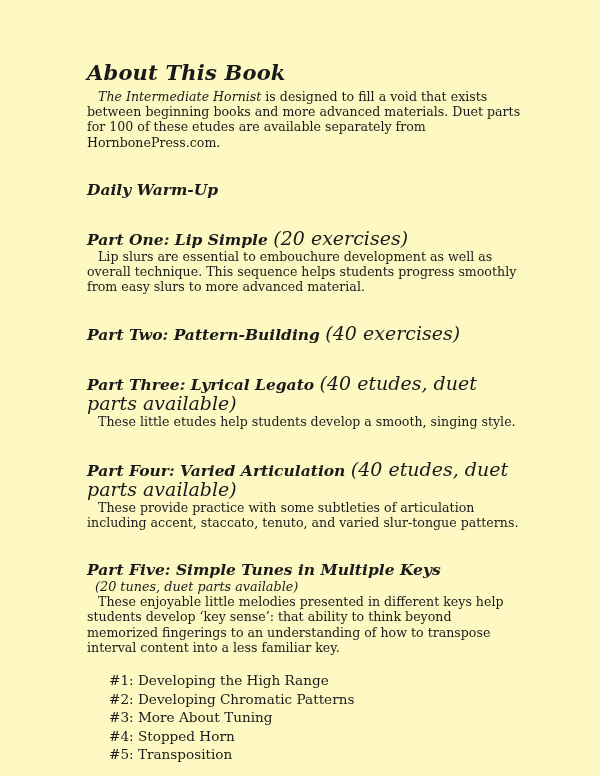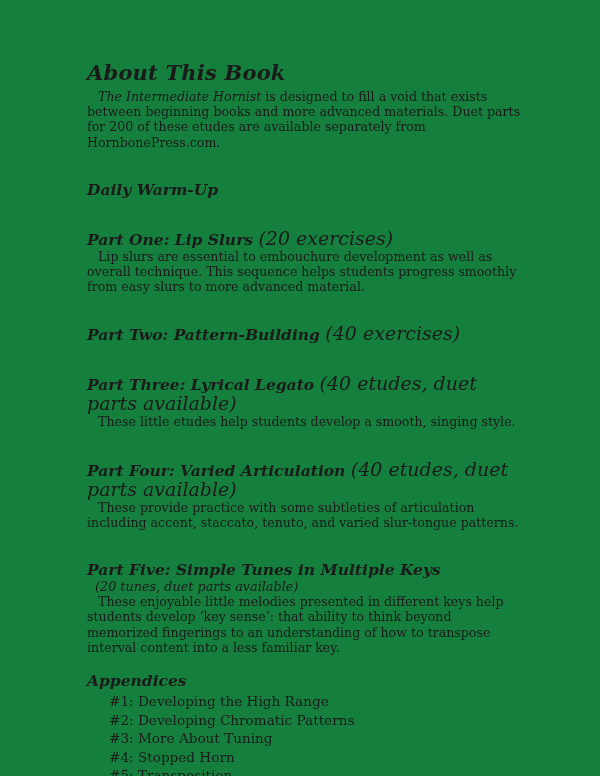--- a/index.html
+++ b/index.html
@@ -5,21 +5,21 @@
   * { margin: 0; padding: 0; box-sizing: border-box; }
   html, body {
     background: #ffffff;
     font-family: "DejaVu Serif", "Liberation Serif", serif;
     color: #1a1a1a;
   }
   .page {
     position: relative;
     width: 600px;
     height: 776px;
-    background: #15803d;
+    background: #fef9c3;
     overflow: hidden;
   }
   .content {
     position: absolute;
     left: 87px;
     top: 60px;
     width: 438px;
   }
   .book-title {
     font-size: 21px;
@@ -64,28 +64,28 @@
   .italic { font-style: italic; text-align: right; }
 </style>
 </head>
 <body>
 
 <div class="page">
   <div class="content">
 
     <h1 class="book-title">About This Book</h1>
 
-    <p class="para"><span class="italic">The Intermediate Hornist</span><span> is designed to fill a void that exists between beginning books and more advanced materials. Duet parts for 200 of these etudes are available separately from HornbonePress.com.</span></p>
+    <p class="para"><span class="italic">The Intermediate Hornist</span><span> is designed to fill a void that exists between beginning books and more advanced materials. Duet parts for 100 of these etudes are available separately from HornbonePress.com.</span></p>
 
     <div class="section">
       <h2 class="section-heading">Daily Warm-Up</h2>
     </div>
 
     <div class="section">
-      <h2 class="section-heading"><span>Part One: Lip Slurs</span> <span class="section-subtitle">(20 exercises)</span></h2>
+      <h2 class="section-heading"><span>Part One: Lip Simple</span> <span class="section-subtitle">(20 exercises)</span></h2>
       <p class="para">Lip slurs are essential to embouchure development as well as overall technique. This sequence helps students progress smoothly from easy slurs to more advanced material.</p>
     </div>
 
     <div class="section">
       <h2 class="section-heading"><span>Part Two: Pattern-Building</span> <span class="section-subtitle">(40 exercises)</span></h2>
     </div>
 
     <div class="section">
       <h2 class="section-heading"><span>Part Three: Lyrical Legato</span> <span class="section-subtitle">(40 etudes, duet parts available)</span></h2>
       <p class="para">These little etudes help students develop a smooth, singing style.</p>
@@ -96,21 +96,20 @@
       <p class="para">These provide practice with some subtleties of articulation including accent, staccato, tenuto, and varied slur-tongue patterns.</p>
     </div>
 
     <div class="section">
       <h2 class="section-heading">Part Five: Simple Tunes in Multiple Keys</h2>
       <div class="subtitle-line">(20 tunes, duet parts available)</div>
       <p class="para">These enjoyable little melodies presented in different keys help students develop ‘key sense’: that ability to think beyond memorized fingerings to an understanding of how to transpose interval content into a less familiar key.</p>
     </div>
 
     <div class="section appendices">
-      <h2 class="section-heading">Appendices</h2>
       <ul class="appendix-list">
         <li>#1: Developing the High Range</li>
         <li>#2: Developing Chromatic Patterns</li>
         <li>#3: More About Tuning</li>
         <li>#4: Stopped Horn</li>
         <li>#5: Transposition</li>
 
       </ul>
     </div>
 

